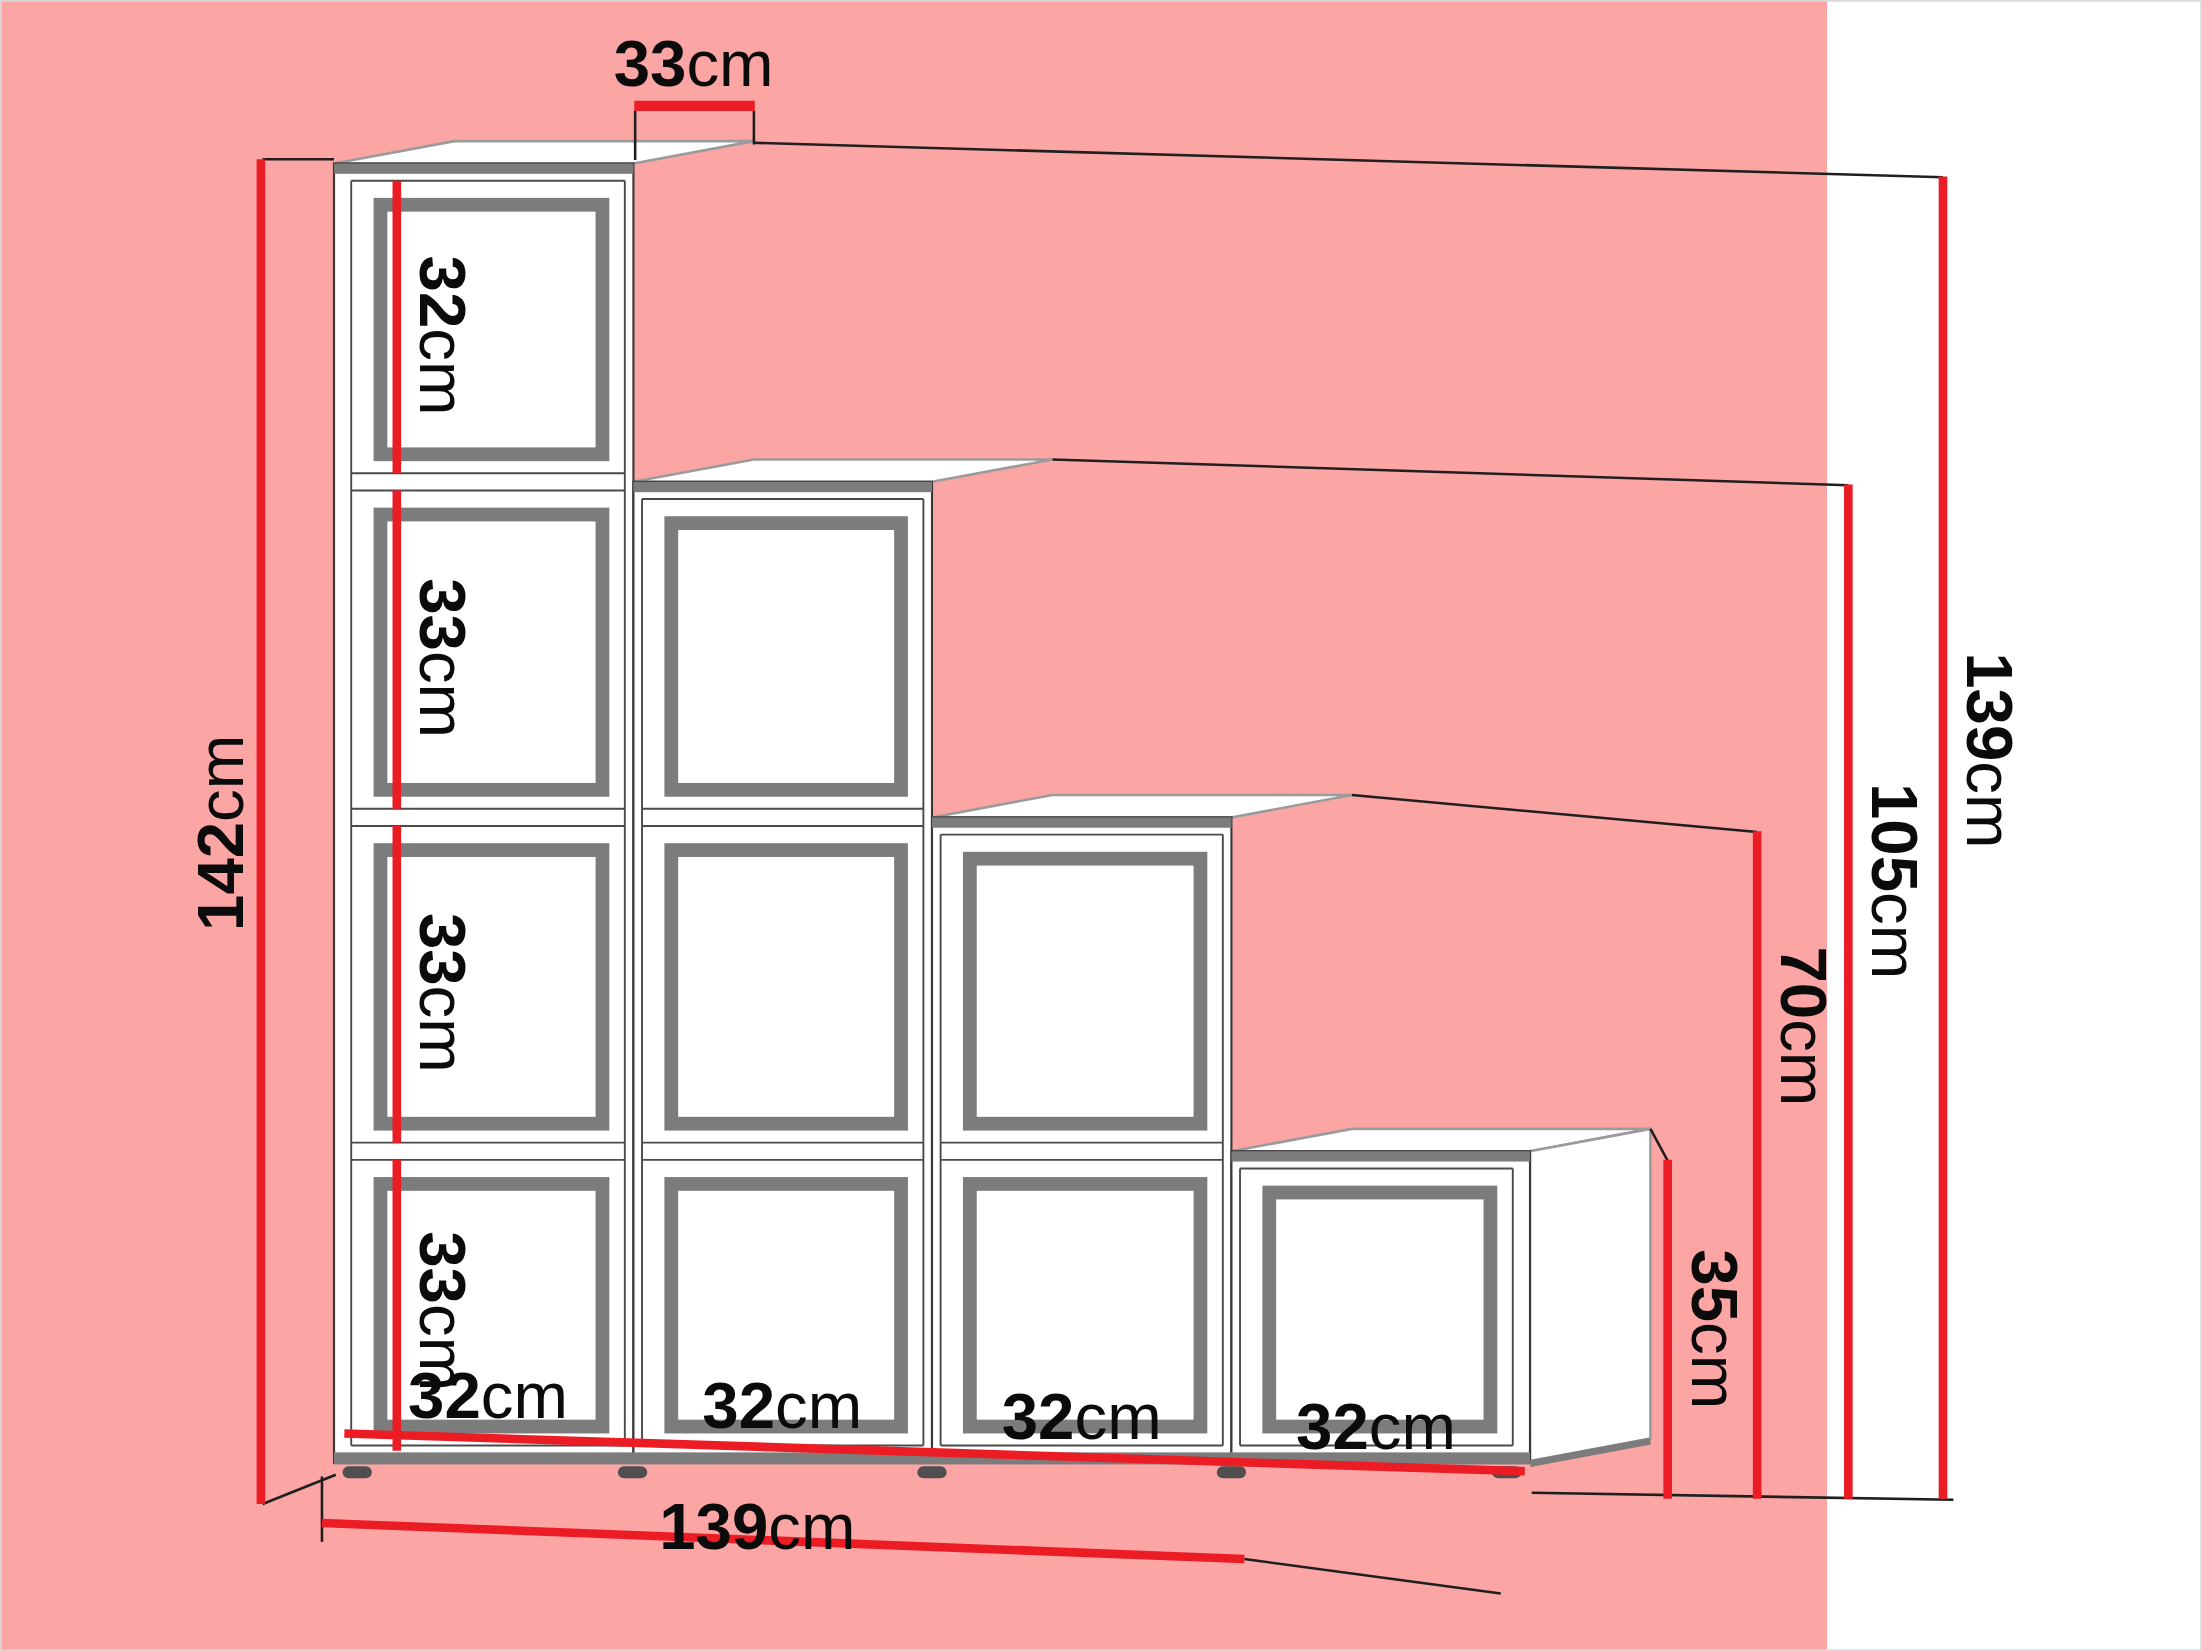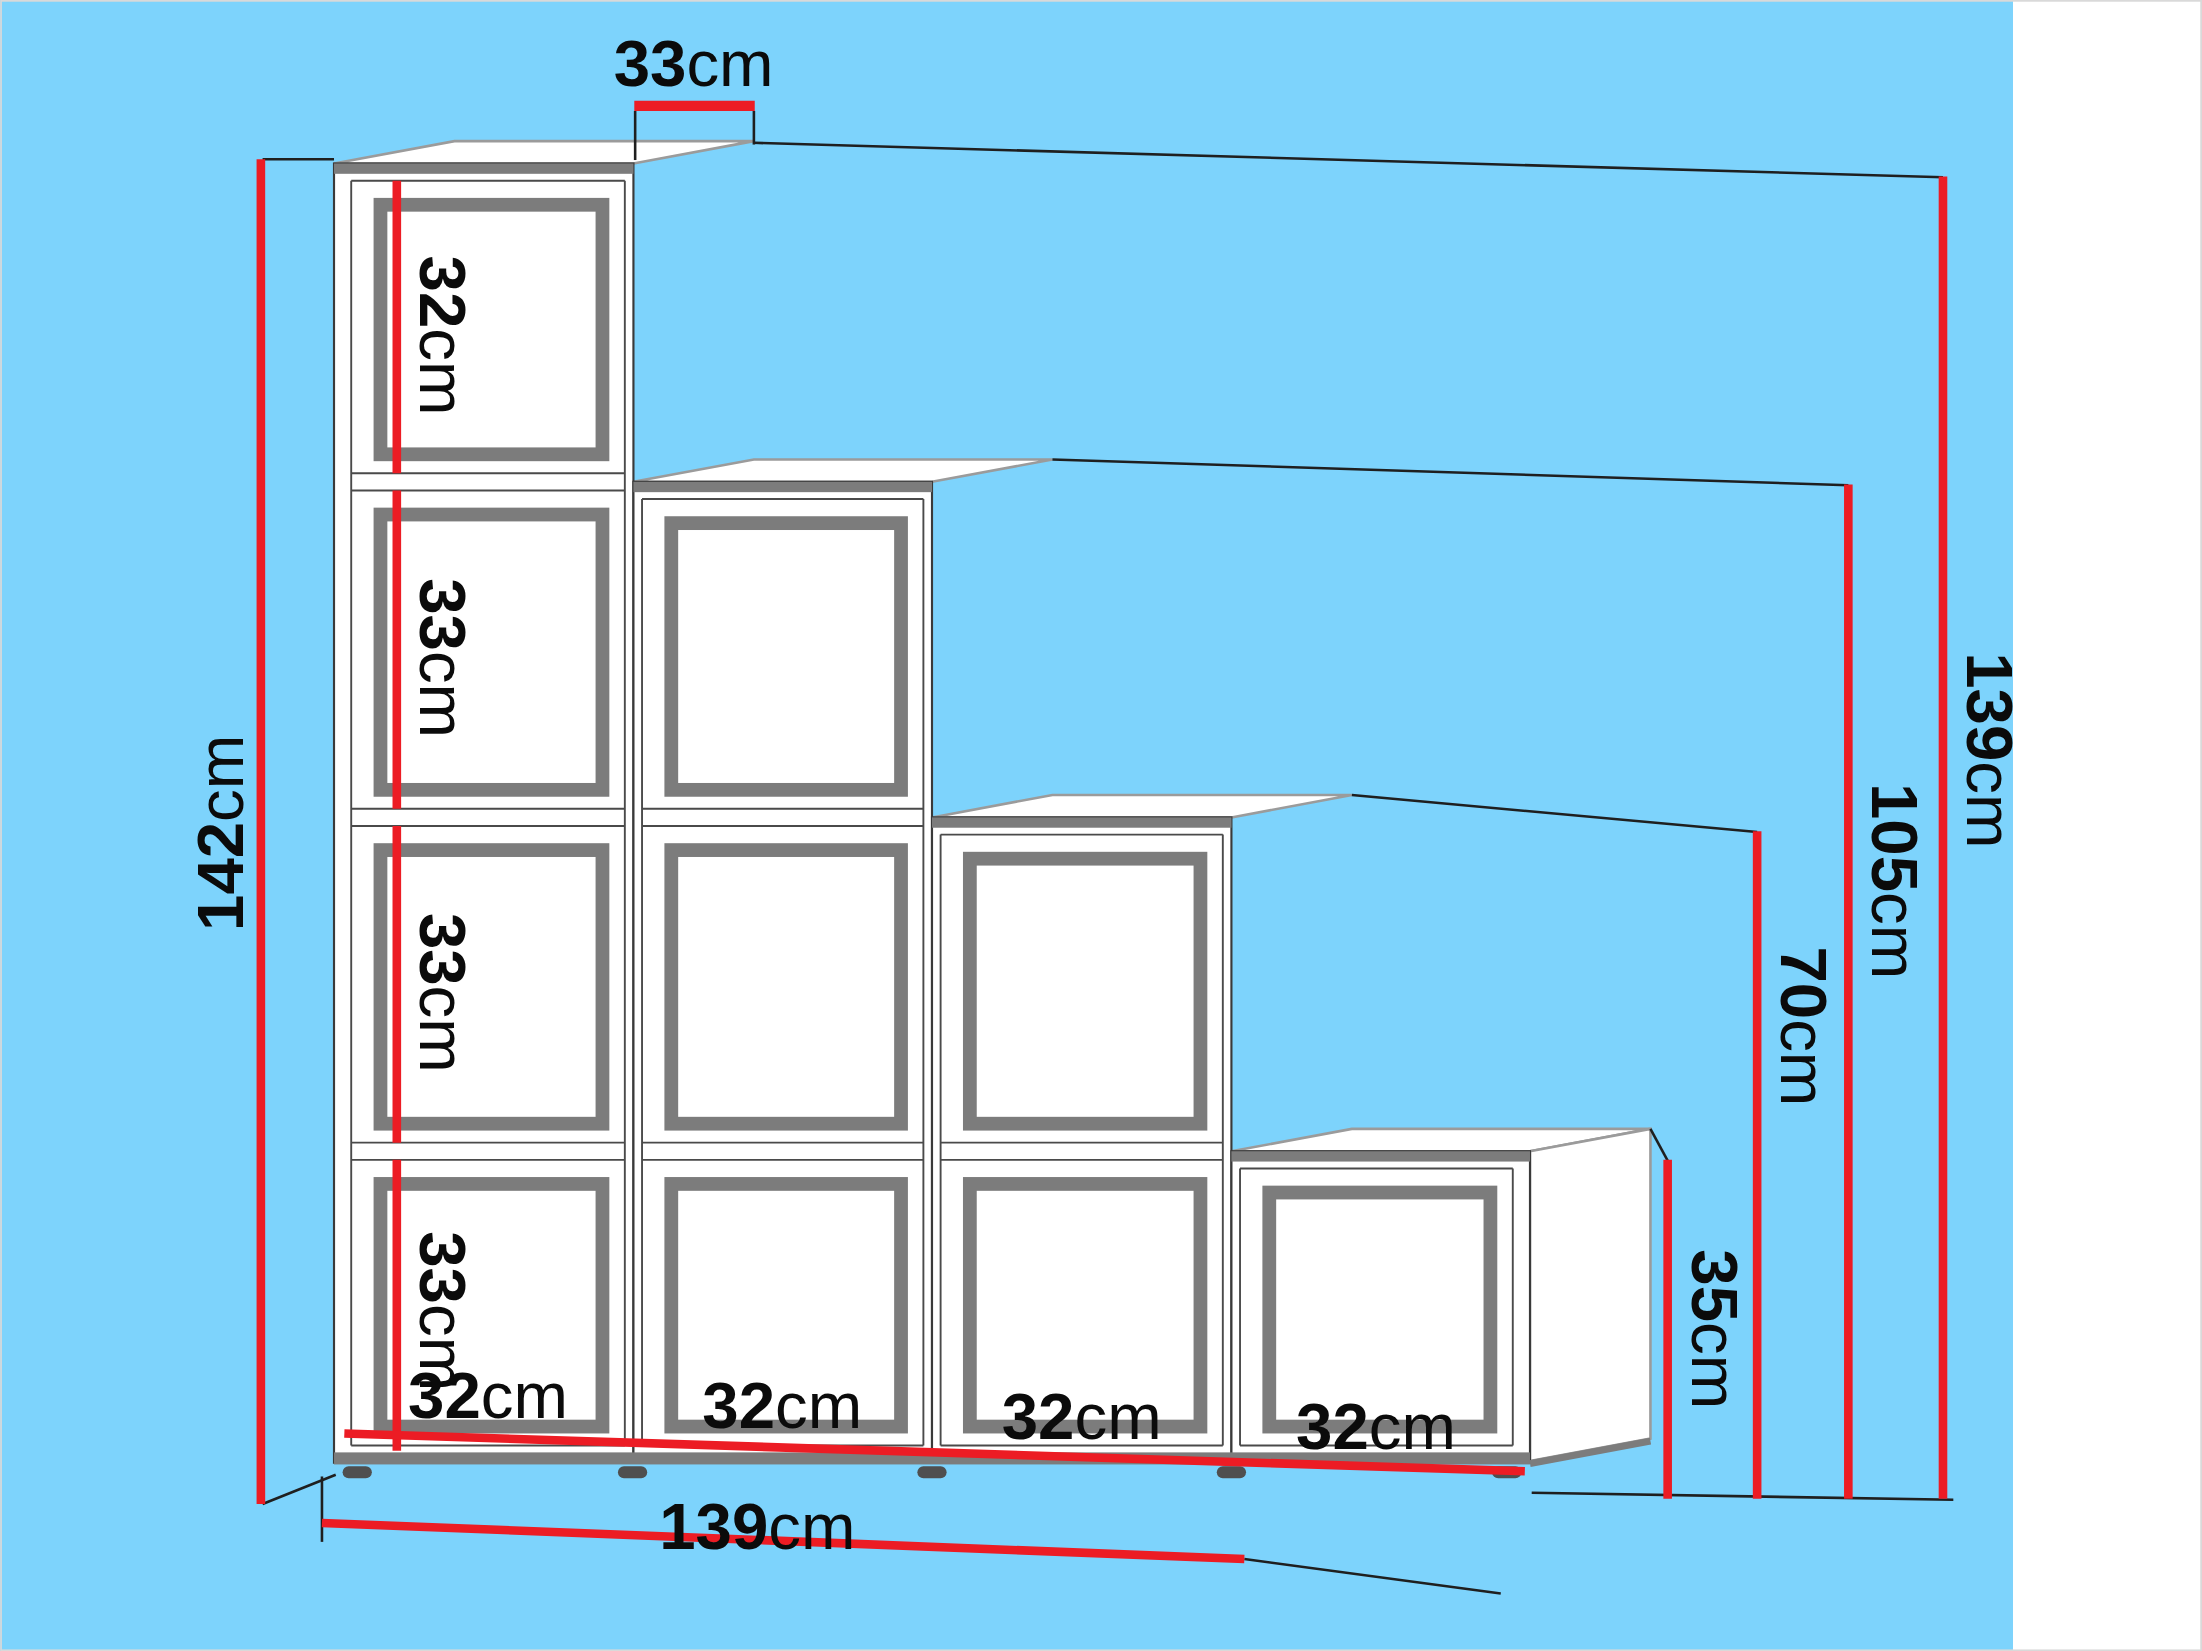--- a/index.html
+++ b/index.html
@@ -1,19 +1,19 @@
 <!DOCTYPE html>
 <html style="font-size:13.8px"><head>
 <meta charset="utf-8">
 <style>
   html,body{margin:0;padding:0;background:#ffffff;}
   .stage{
     position:relative;
-    width:2013px;height:1652px;
-    background:#7dd3fc;
+    width:1827px;height:1652px;
+    background:#fca5a5;
     font-family:"Liberation Sans", sans-serif;
   }
   svg{display:block;}
   .face{fill:#ffffff;stroke:#3a3a3a;stroke-width:2.5;}
   .thin{fill:none;stroke:#4a4a4a;stroke-width:2.2;}
   .toppoly{fill:#ffffff;stroke:#9b9b9b;stroke-width:3;}
   .band{fill:#7c7c7c;stroke:none;}
   .opening{fill:#ffffff;stroke:#7c7c7c;stroke-width:16;}
   .ext{fill:none;stroke:#1f1f1f;stroke-width:3;}
   .red{fill:none;stroke:#ec1c24;stroke-width:10;stroke-linecap:butt;}

